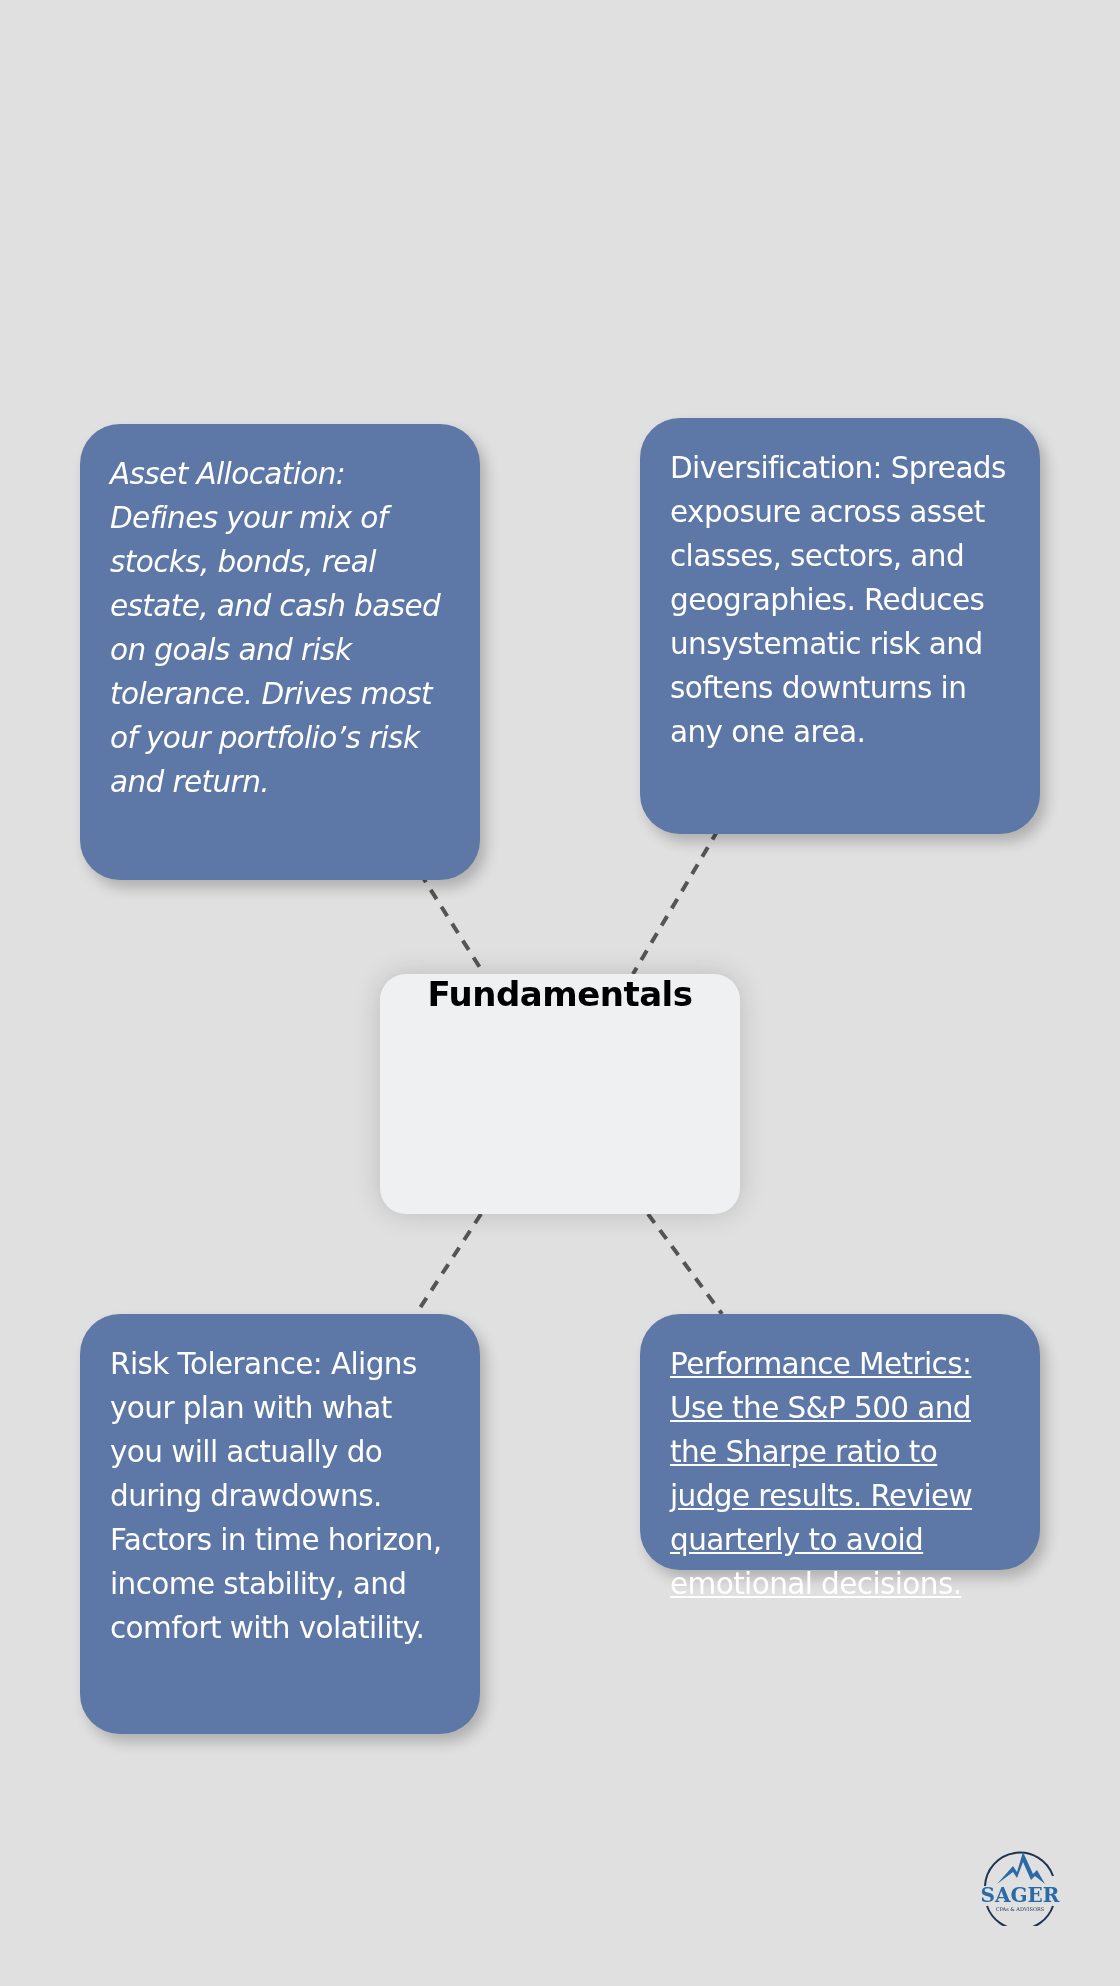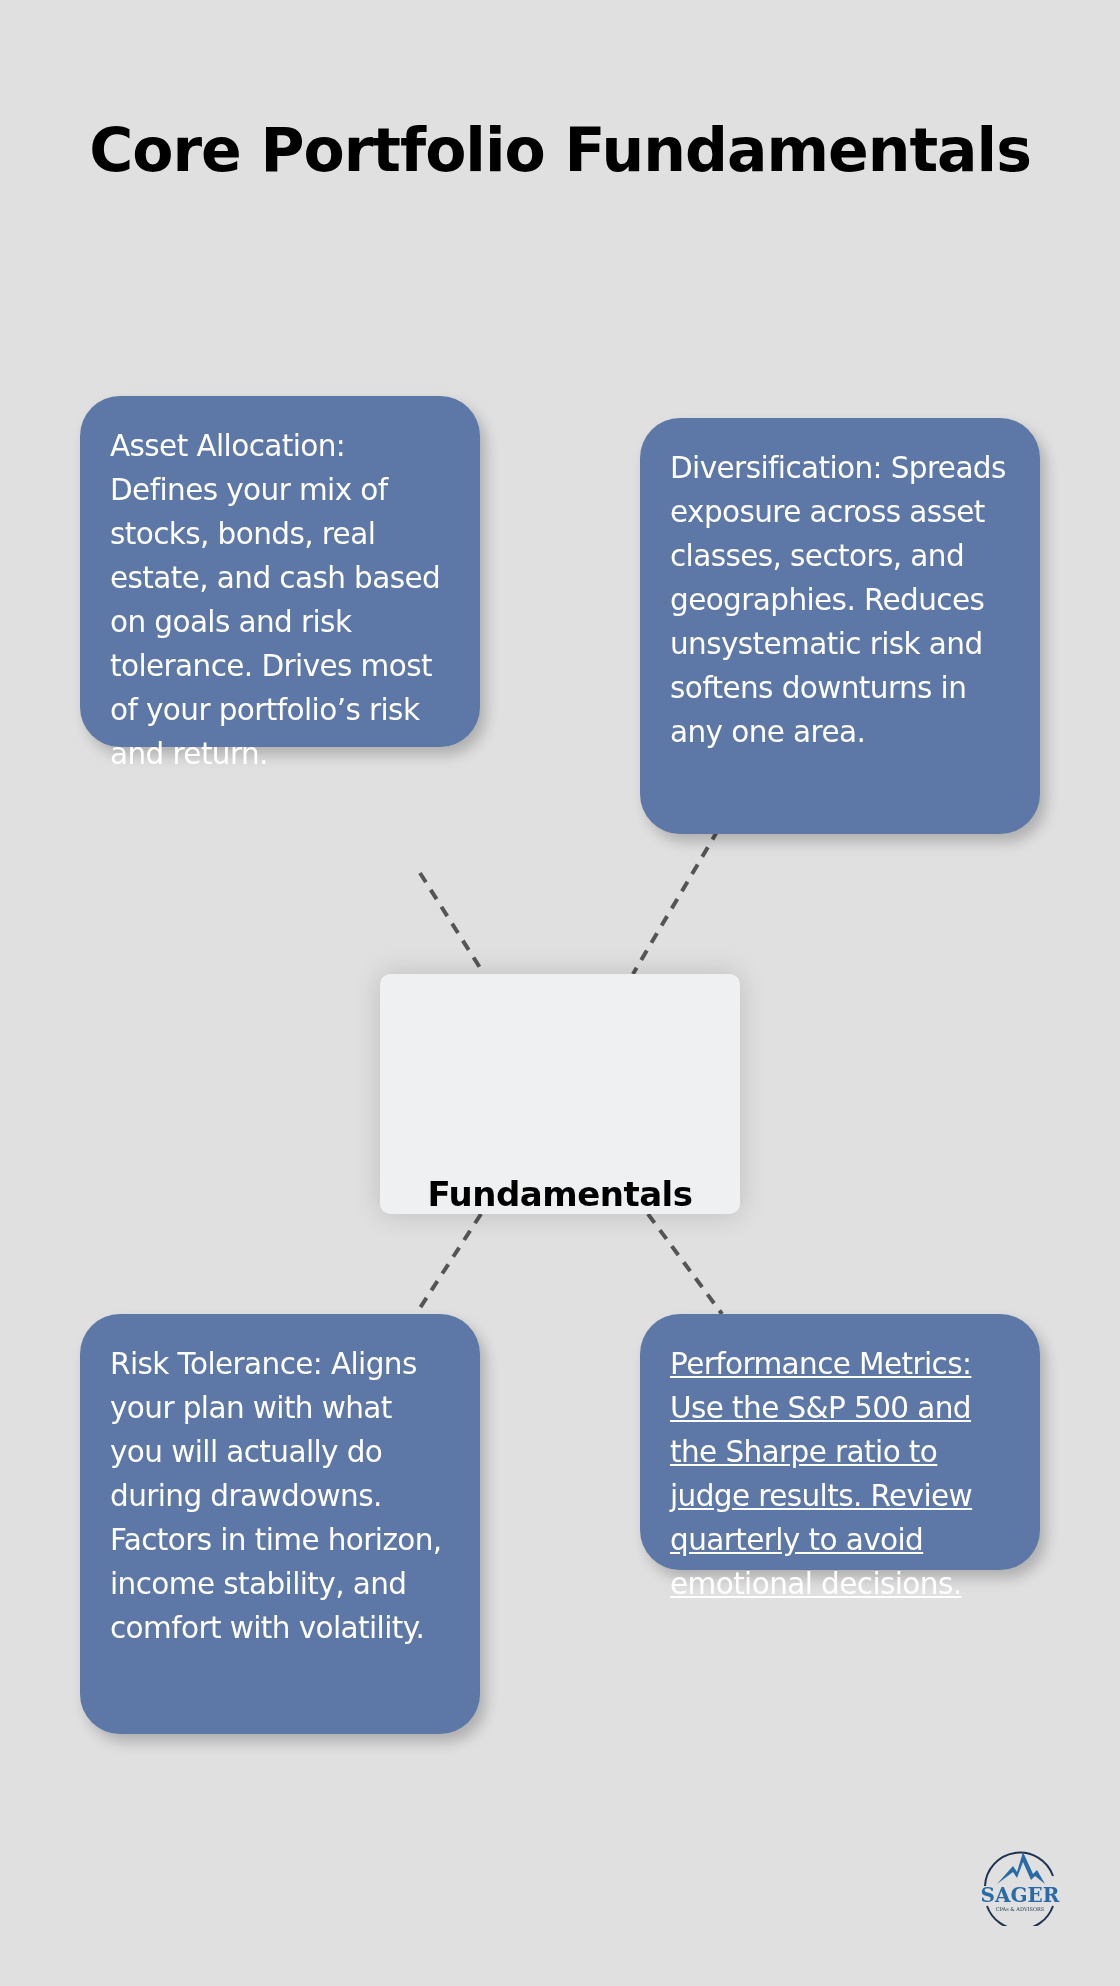--- a/index.html
+++ b/index.html
@@ -18,41 +18,40 @@
     svg.connectors { position: absolute; left: 0; top: 0; width: 1120px; height: 1986px; }
     .card {
       position: absolute; box-sizing: border-box;
       background: #5d77a7; color: #fff; border-radius: 40px;
       padding: 28px 28px 28px 30px;
       font-family: "DejaVu Sans", sans-serif; font-size: 29.5px; line-height: 44px;
       letter-spacing: -0.6px;
       box-shadow: 6px 8px 14px rgba(0,0,0,0.22);
     }
     .card p { margin: 0; }
-    #card-tl { left: 80px; top: 396px; width: 400px; height: 351px; }
+    #card-tl { left: 80px; top: 424px; width: 400px; height: 456px; font-style: italic; }
     #card-tr { left: 640px; top: 418px; width: 400px; height: 416px; }
     #card-bl { left: 80px; top: 1314px; width: 400px; height: 420px; }
     #card-br { left: 640px; top: 1314px; width: 400px; height: 256px; text-decoration: underline; }
     .center {
       position: absolute; left: 380px; top: 974px; width: 360px; height: 240px;
-      background: #eff0f2; border-radius: 10px;
+      background: #eff0f2; border-radius: 26px;
       box-shadow: 0 0 28px rgba(0,0,0,0.16);
-      display: flex; align-items: flex-end; justify-content: center;
+      display: flex; align-items: flex-start; justify-content: center;
     }
     .center span {
       font-family: "DejaVu Sans", sans-serif; font-weight: bold; font-size: 34px;
       color: #000; letter-spacing: -0.5px;
     }
     .logo { position: absolute; left: 975px; top: 1846px; width: 90px; height: 80px; }
   </style>
 </head>
 <body>
 
 <h1 class="title">
-  <span>Core Portfolio Fundamentals</span>
 </h1>
 
 <svg class="connectors" viewBox="0 0 1120 1986">
   <g stroke="#555555" stroke-width="4" stroke-dasharray="11 9" fill="none">
     <line x1="420" y1="873" x2="484" y2="974"></line>
     <line x1="718" y1="830" x2="633" y2="974"></line>
     <line x1="481" y1="1214" x2="416" y2="1314"></line>
     <line x1="648" y1="1214" x2="722" y2="1314"></line>
   </g>
 </svg>

